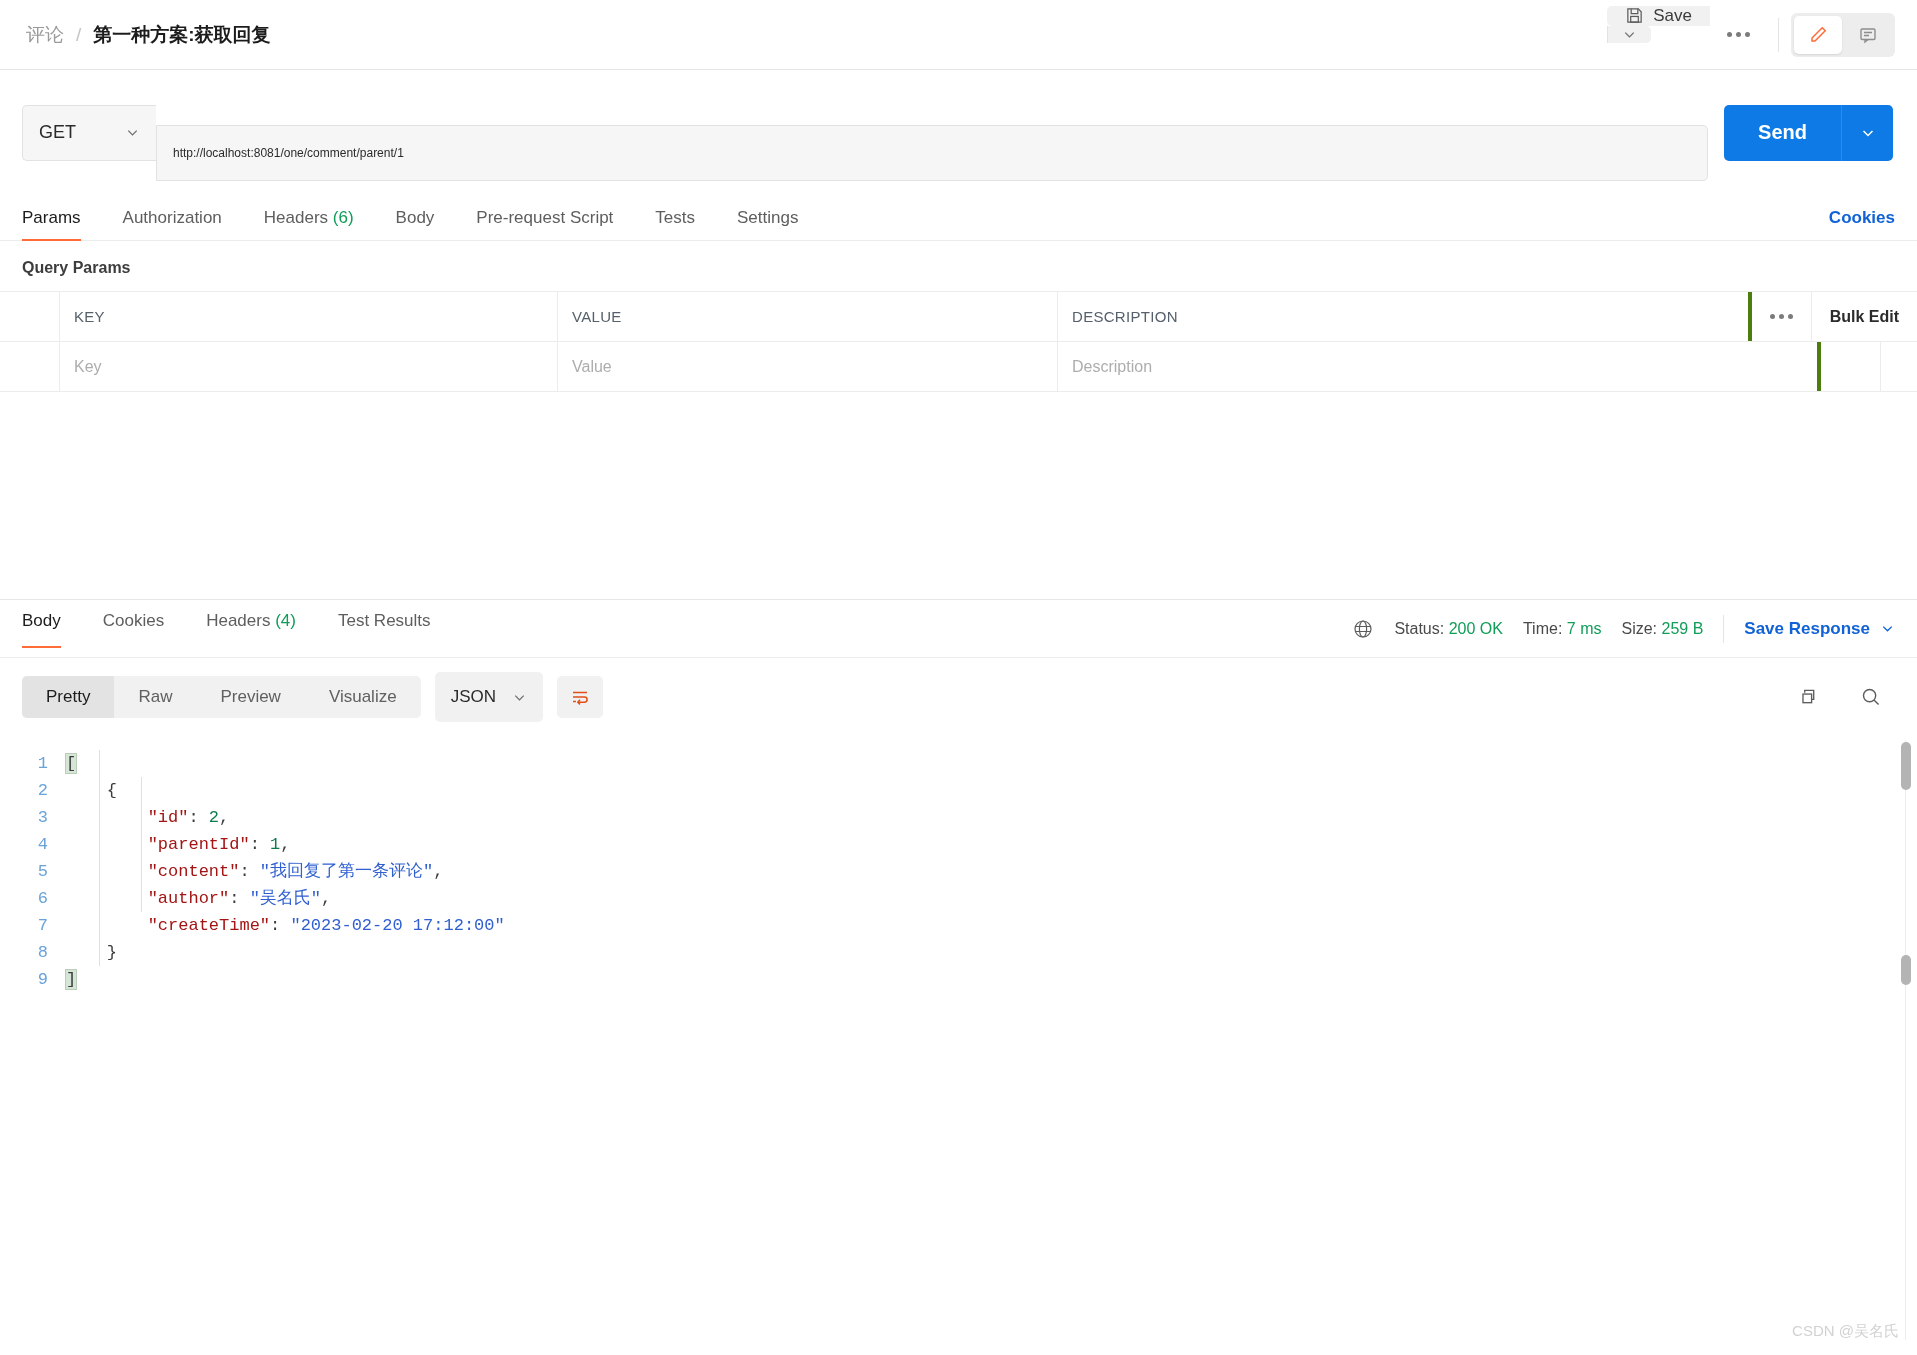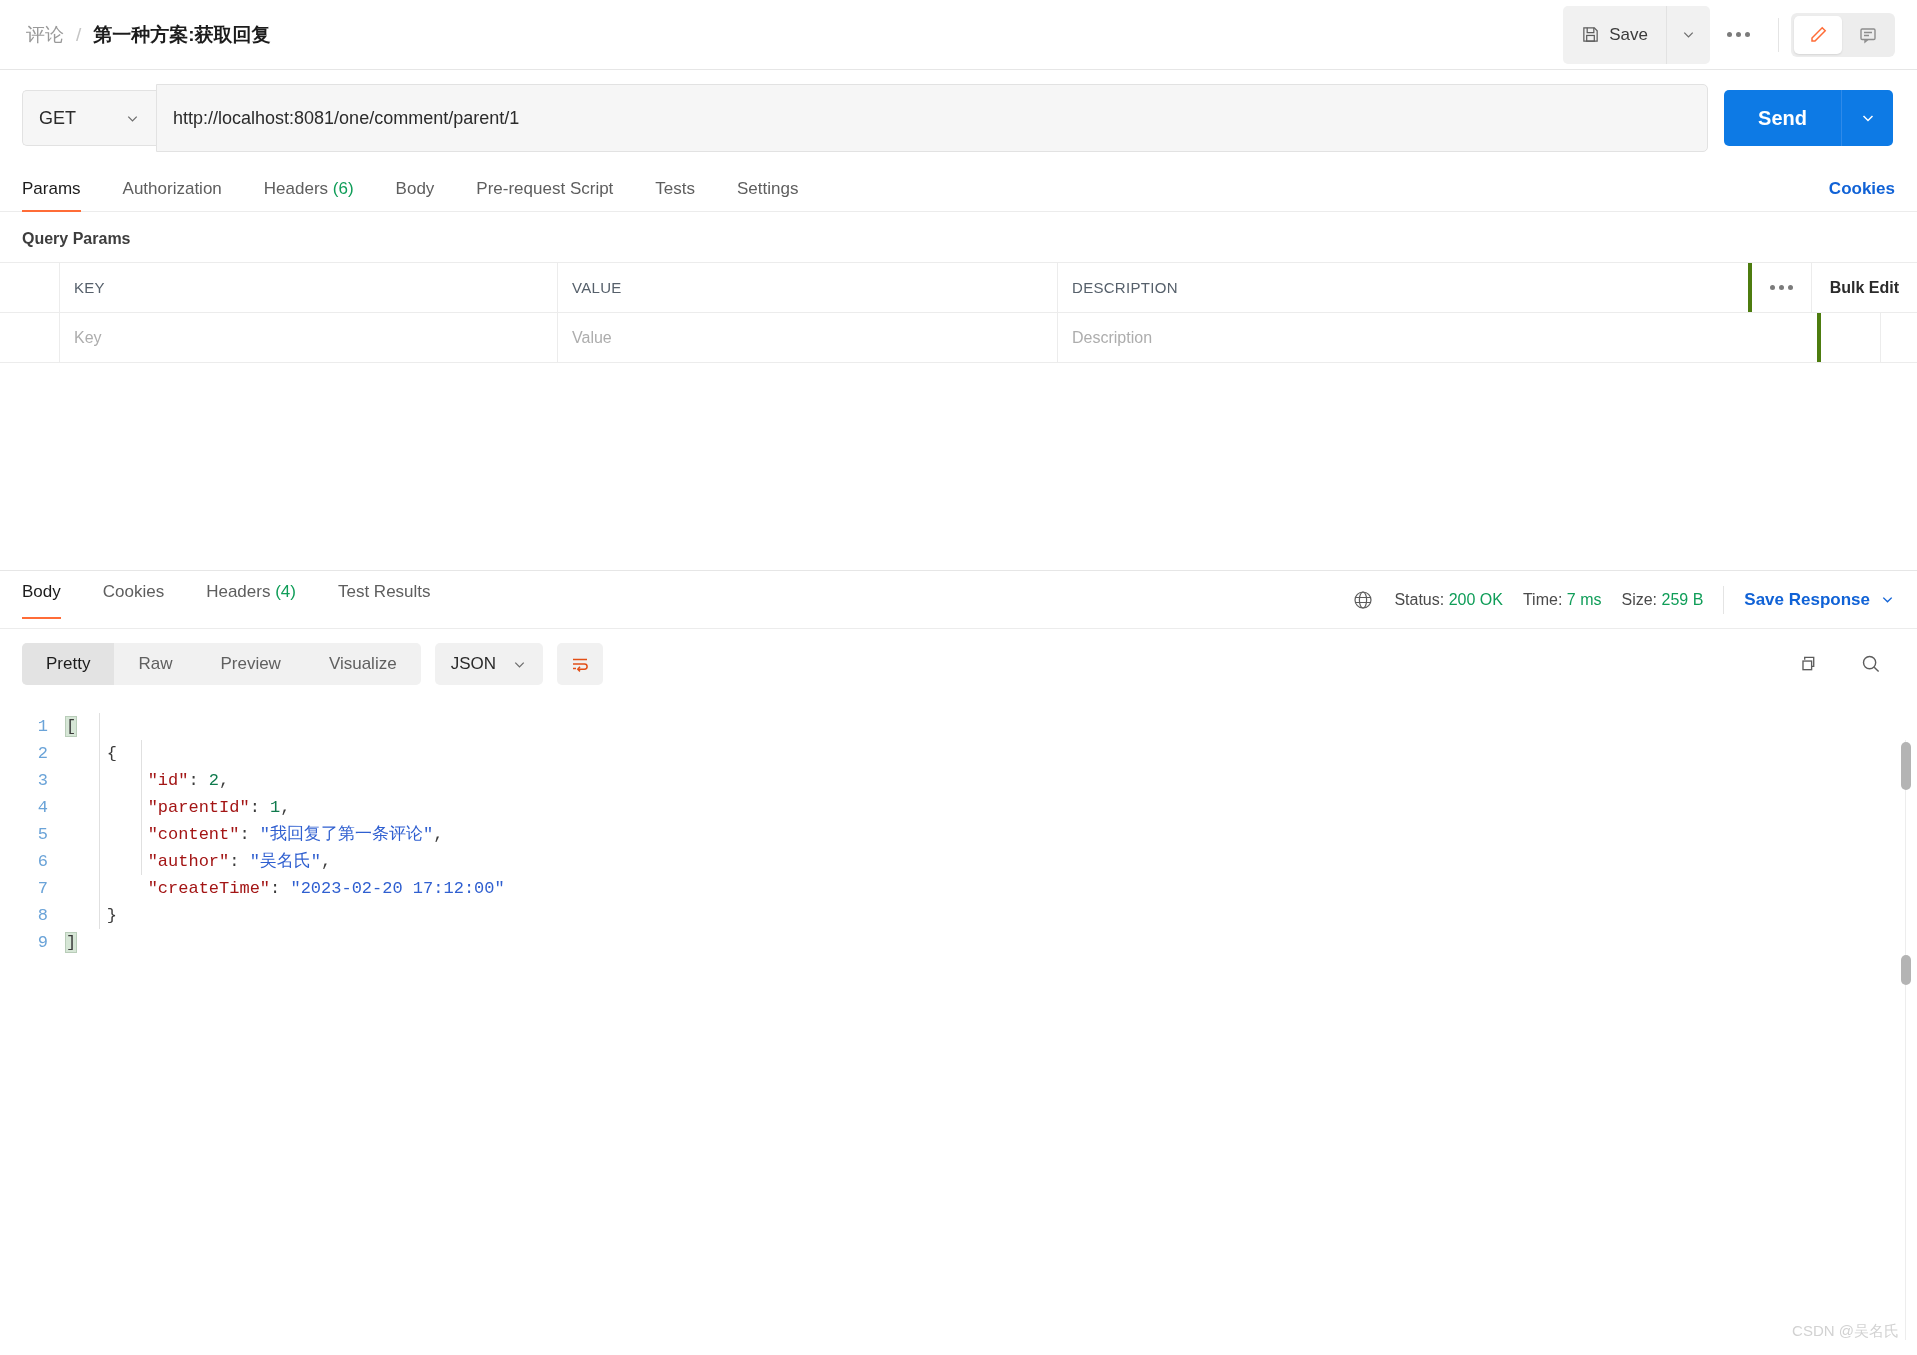--- a/index.html
+++ b/index.html
@@ -19,21 +19,21 @@
     border-bottom:1px solid #e6e6e6;
     display:flex; align-items:center;
     padding:0 22px 0 26px;
   }
   .breadcrumb { display:flex; align-items:baseline; font-size:19px; }
   .bc-root { color:#9a9a9a; }
   .bc-sep { color:#c4c4c4; margin:0 12px; }
   .bc-leaf { color:#1c1c1c; font-weight:700; }
 
   .top-right { margin-left:auto; display:flex; align-items:center; }
-  .save-group { display:flex; align-items:stretch; height:58px; }
+  .save-group { display:flex; align-items:stretch; height:58px;flex-direction:column; }
   .save-btn {
     background:#f1f1f1; border:none; border-radius:5px 0 0 5px;
     display:flex; align-items:center; gap:9px;
     padding:0 18px; font-size:17px; color:#3b3b3b;
     font-family:"Liberation Sans", sans-serif; cursor:pointer;
   }
   .save-caret {
     background:#f1f1f1; border:none; border-left:1px solid #e2e2e2;
     border-radius:0 5px 5px 0; width:44px;
     display:flex; align-items:center; justify-content:center; cursor:pointer;
@@ -59,25 +59,25 @@
   
   .urlrow { display:flex; align-items:center; padding:14px 24px 12px 22px; gap:0; }
   .method-box {
     display:flex; align-items:center; justify-content:space-between;
     width:134px; height:56px;
     background:#f6f6f6; border:1px solid #e2e2e2; border-right:none;
     border-radius:5px 0 0 5px; padding:0 16px;
     font-size:18px; color:#2b2b2b; cursor:pointer;
   }
   .url-box {
-    flex:1; height:68px;
+    flex:1; height:56px;
     background:#f6f6f6; border:1px solid #e2e2e2;
     border-radius:0 5px 5px 0;
     display:flex; align-items:center; padding:0 16px;
-    font-size:18px; color:#2b2b2b;
+    font-size:12px; color:#2b2b2b;margin-top:41px;
   }
   .send-group { display:flex; margin-left:16px; height:56px; }
   .send-btn {
     background:#0d7ae5; color:#fff; border:none;
     border-radius:5px 0 0 5px;
     padding:0 34px; font-size:20px; font-weight:700; cursor:pointer;
     font-family:"Liberation Sans", sans-serif;
   }
   .send-caret {
     background:#0d7ae5; border:none; border-left:1px solid #2f8ae9;
@@ -137,21 +137,21 @@
 
   .view-bar { display:flex; align-items:center; padding:14px 22px; gap:14px; }
   .seg { display:flex; background:#f1f1f1; border-radius:5px; overflow:hidden;justify-content:space-between; }
   .seg-item {
     padding:0 24px; height:42px; display:flex; align-items:center;
     font-size:17px; color:#606060; cursor:pointer;
   }
   .seg-item.active { background:#e3e3e3; color:#1c1c1c; }
   .fmt-box {
     display:flex; align-items:center; gap:16px;
-    background:#f1f1f1; border-radius:5px; height:42px; padding:0 16px;
+    background:#f1f1f1; border-radius:5px; height:50px; padding:0 16px;
     font-size:17px; color:#2b2b2b; cursor:pointer;
   }
   .wrap-btn {
     width:46px; height:42px; background:#f1f1f1; border:none; border-radius:5px;
     display:flex; align-items:center; justify-content:center; cursor:pointer;
   }
   .view-right { margin-left:auto; display:flex; align-items:center; gap:38px; padding-right:12px; }
 
   
   .code-wrap { position:relative; padding:14px 0 0 0; }

